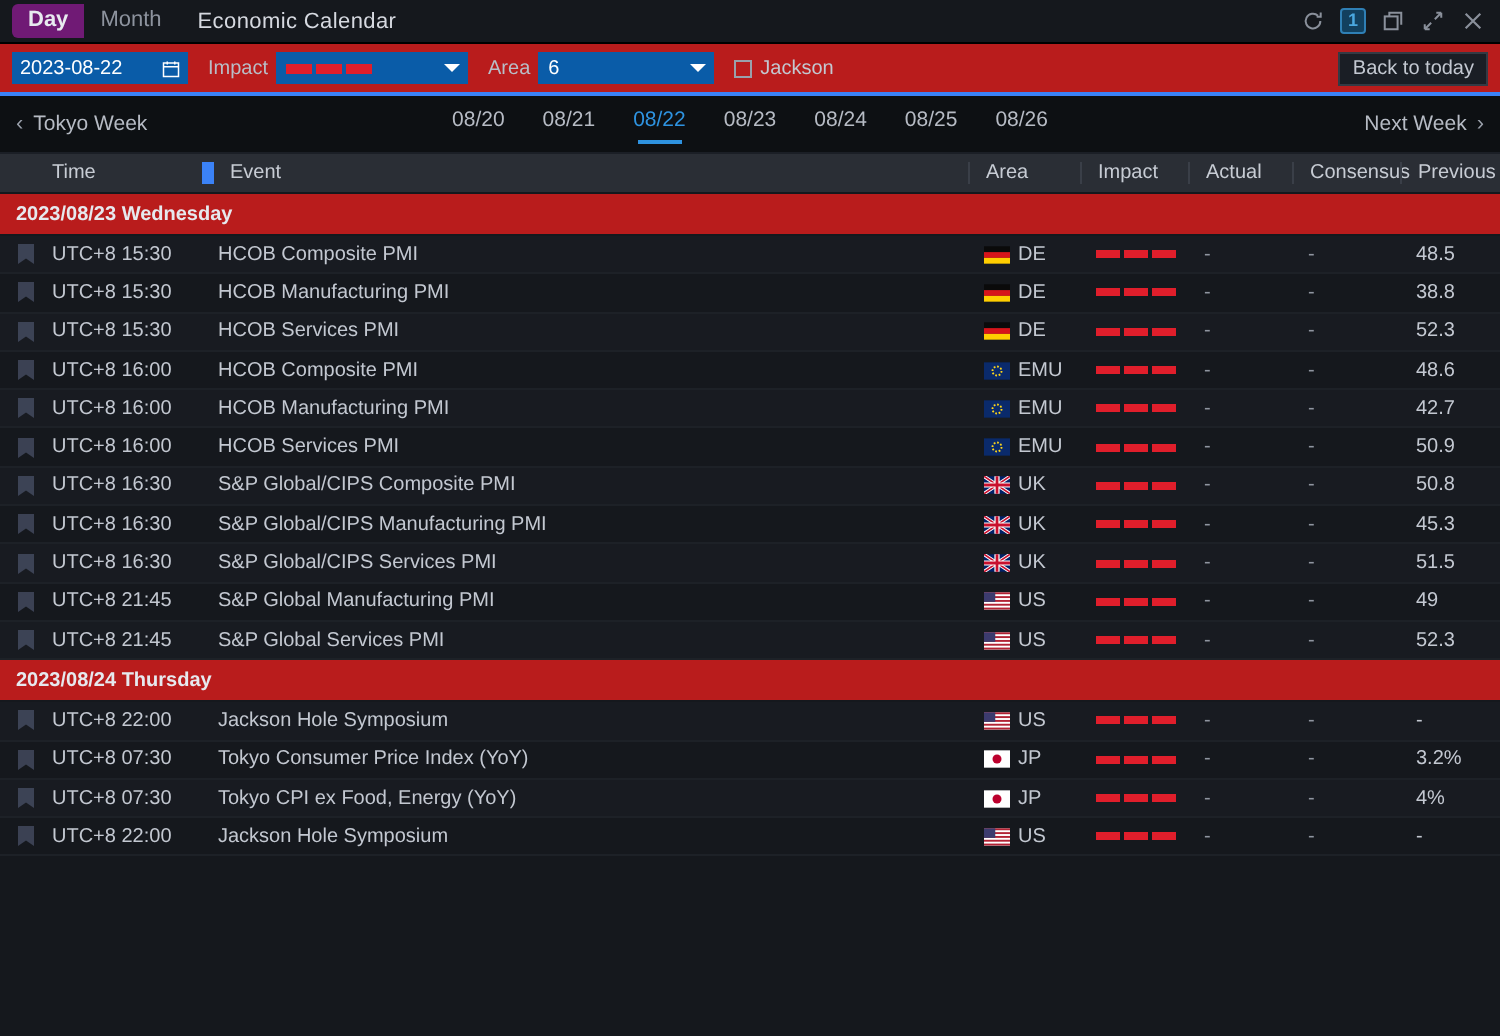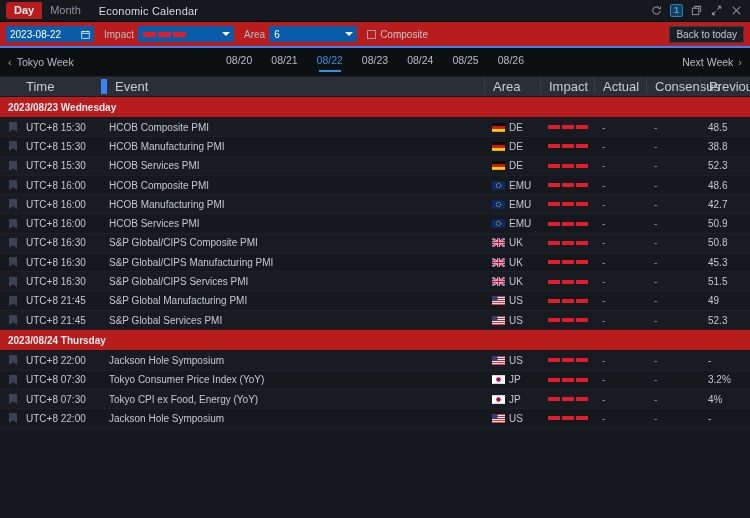--- a/index.html
+++ b/index.html
@@ -18,21 +18,21 @@
     display: flex; align-items: center;
     background: #15181d;
     padding-left: 6px;
     border-bottom: 1px solid #000;
   }
   .seg { display: flex; align-items: center; border-radius: 3px; overflow: hidden; }
   .seg-btn {
     font-size: 11px; padding: 2px 8px; line-height: 13px;
     color: #8d939e; cursor: pointer; user-select: none;
   }
-  .seg-btn.active { background: #b91c1c; color: #e8ebf0; font-weight: bold; }
+  .seg-btn.active { background: #701a75; color: #e8ebf0; font-weight: bold; }
   .app-title { font-size: 11px; color: #d6d9e0; margin-left: 10px; letter-spacing: .2px; }
   .titlebar-spacer { flex: 1 1 auto; }
   .win-icons { display: flex; align-items: center; gap: 7px; padding-right: 7px; }
   .wicon { width: 13px; height: 13px; display: flex; align-items: center; justify-content: center;
            color: #8a909b; cursor: pointer; }
   .wicon svg { display: block; }
   .wicon.badge { background: #12405f; border: 1px solid #2f7fb5; border-radius: 2px; color:#4aa8e0;
                  font-size: 9px; font-weight: bold; line-height: 11px; }
 
   
@@ -87,21 +87,21 @@
   .wk-day.active::after {
     content: ""; position: absolute; left: 2px; right: 2px; bottom: -2px; height: 2px; background: #2e93e0;
   }
   .wk-spacer { flex: 1 1 auto; }
   .chev { font-size: 11px; color: #9aa0ab; }
 
   
   .thead {
     height: 20px; flex: 0 0 20px;
     display: flex; align-items: center;
-    background: #2a2e35; font-size: 13px; color: #c7ccd4;
+    background: #2a2e35; font-size: 10px; color: #c7ccd4;
     border-bottom: 1px solid #15181d;
   }
   .tbody { flex: 1 1 auto; overflow: hidden; background: #15181d; }
   .row { display: flex; align-items: center; height: 19.3px; font-size: 10px;
          border-bottom: 1px solid #1d2127; color: #c3c8d1; }
   .row:nth-child(odd) { background: #15181d; }
   .row:nth-child(even) { background: #181b21; }
   .sect { height: 21px; display: flex; align-items: center; background: #b91c1c;
           font-size: 10px; color: #e6e9ee; padding-left: 8px; border-bottom: 1px solid #15181d; font-weight: bold; }
 
@@ -186,21 +186,21 @@
         </span>
     </div>
 
     <span class="flabel">Area</span>
     <div class="dd area">
       <span>6</span>
     </div>
 
     <div class="cb-wrap">
       <span class="cb"></span>
-      <span class="cb-label">Composite</span>
+      <span class="cb-label">Jackson</span>
     </div>
 
     <div class="filter-spacer"></div>
     <div class="back-today">Back to today</div>
   </div>
 
   <div class="weeknav">
     <div class="wk-side">
       <span class="chev">‹</span>
       <span>Tokyo Week</span>

